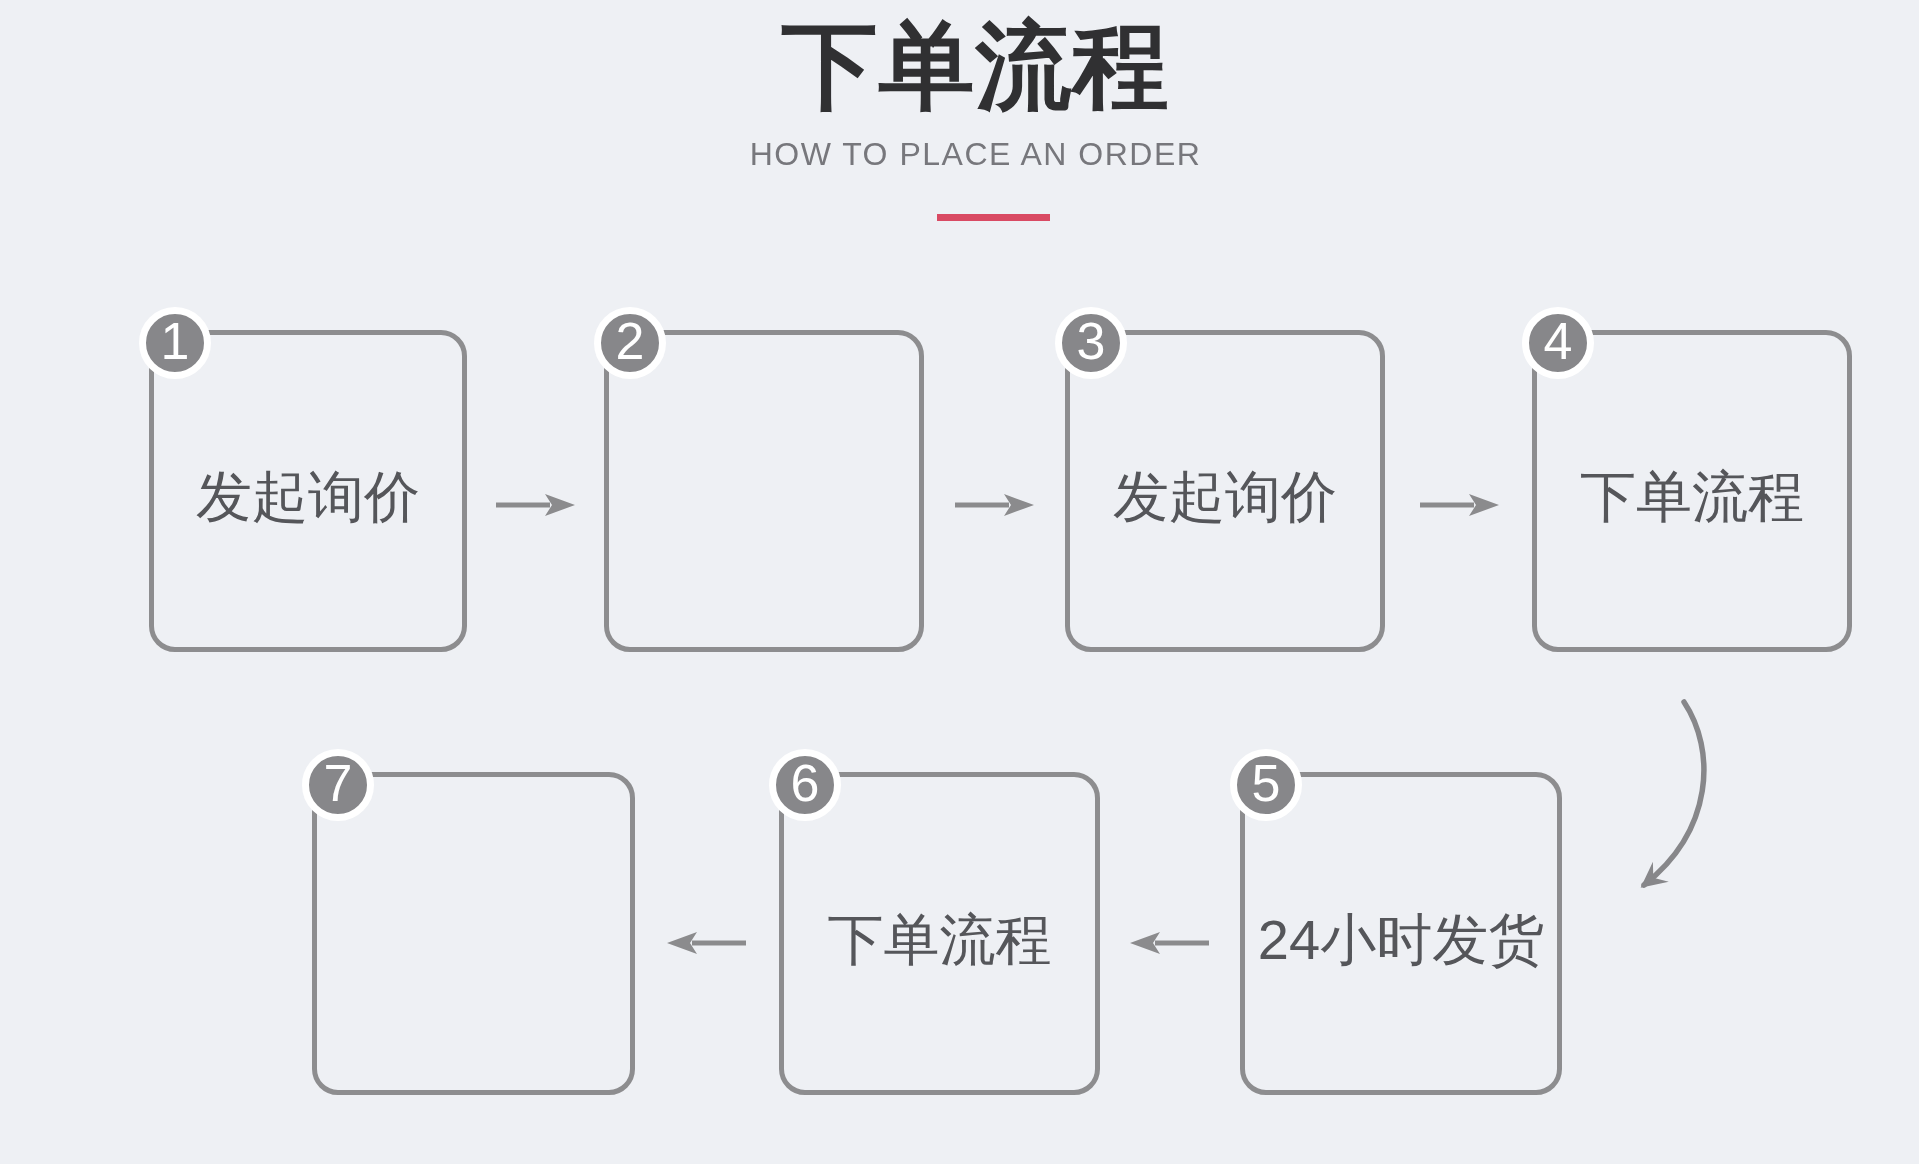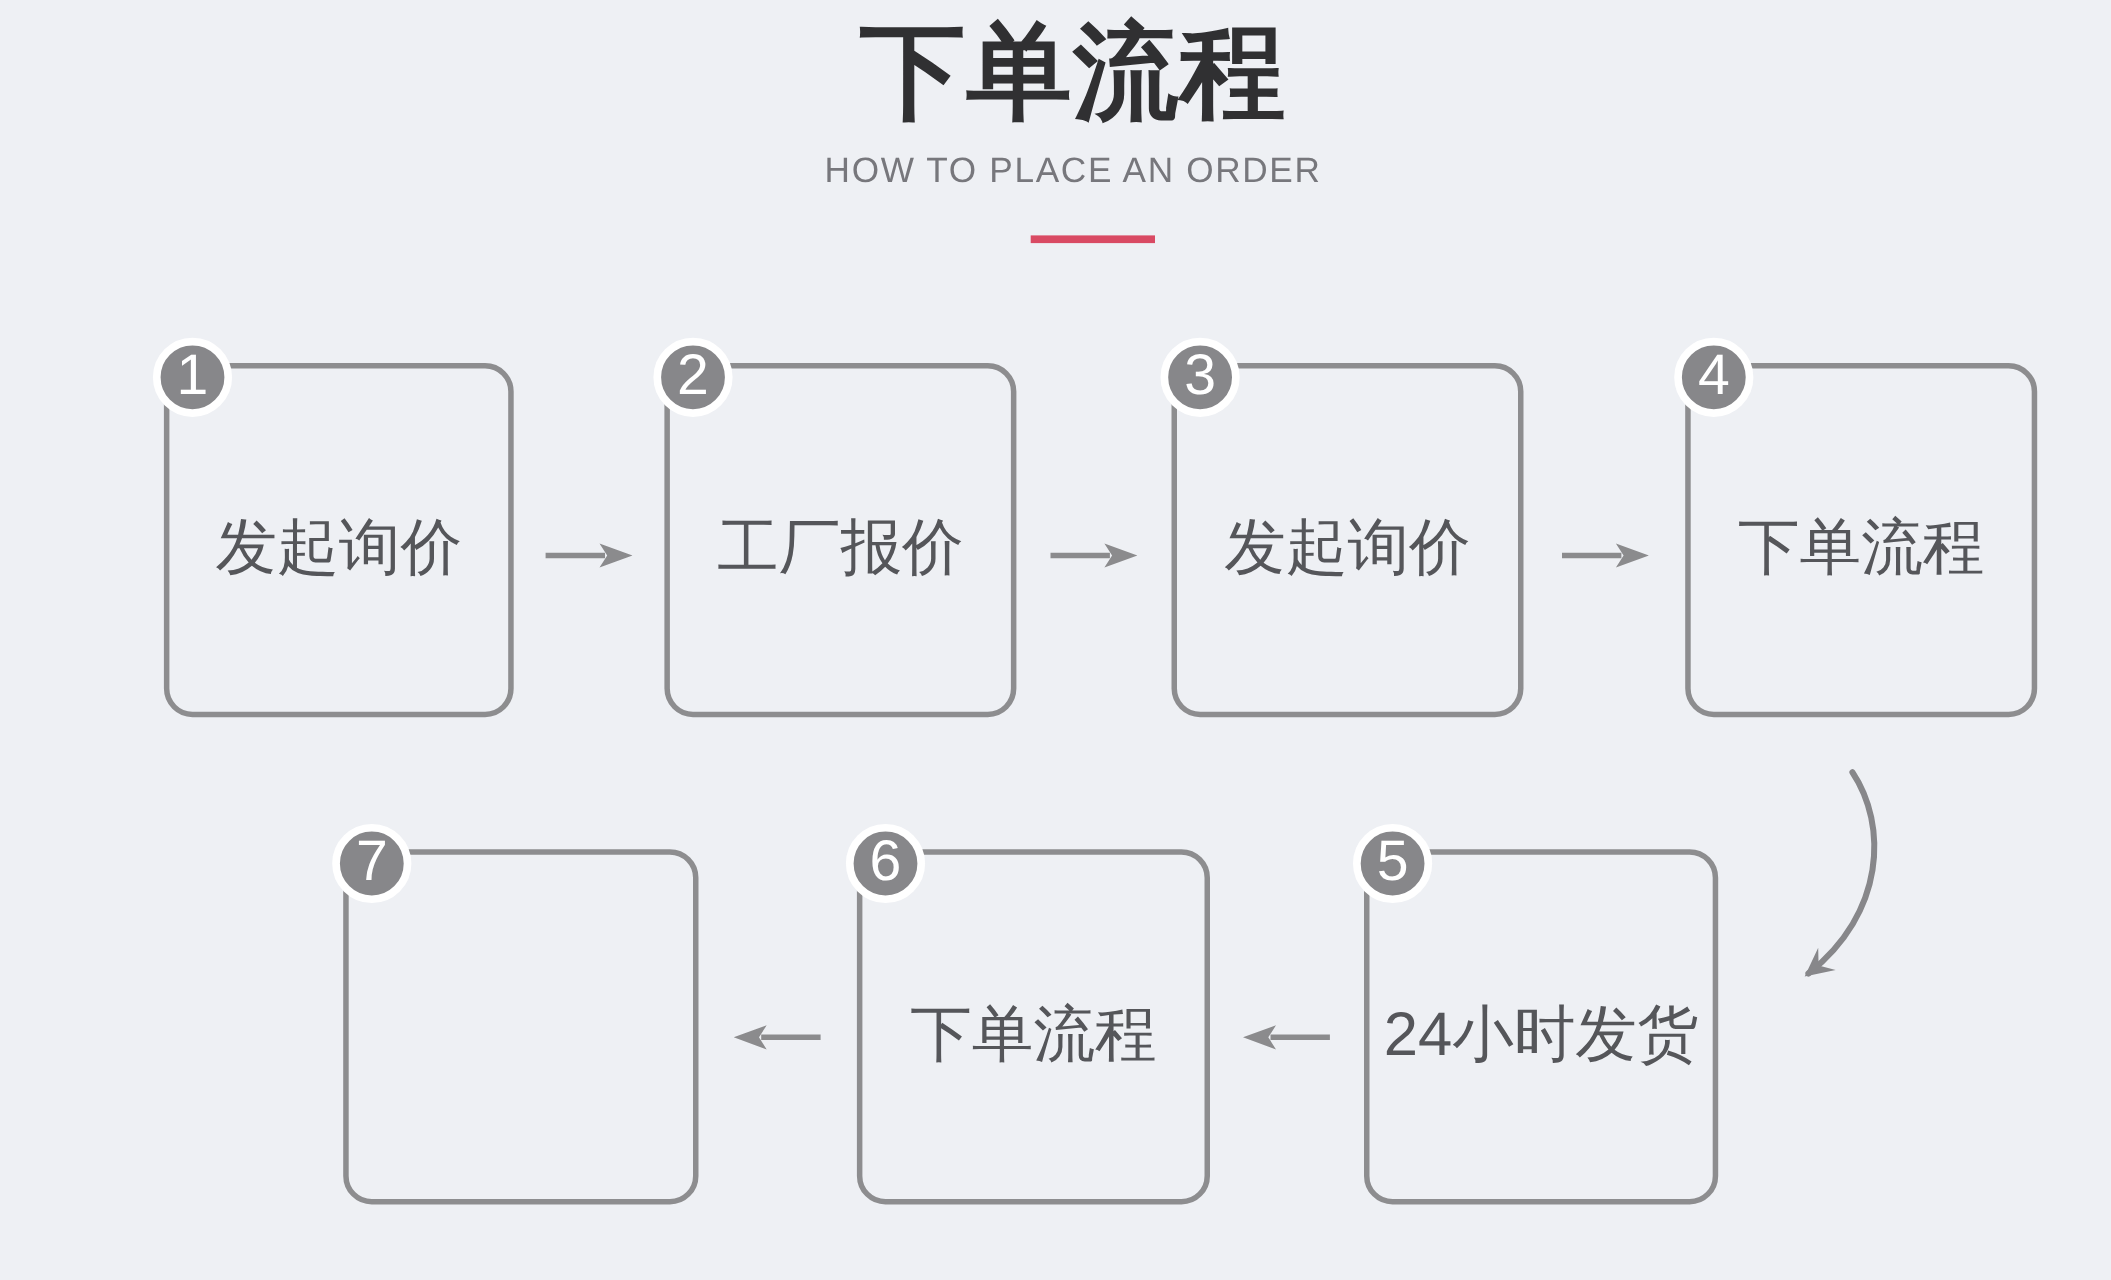--- a/index.html
+++ b/index.html
@@ -117,21 +117,20 @@
     <div class="badge">
       <span class="badge-number">1</span>
     </div>
     <div class="step-label">发起询价</div>
   </div>
 
   <div class="step step-2">
     <div class="badge">
       <span class="badge-number">2</span>
     </div>
-    <div class="step-label">工厂报价</div>
   </div>
 
   <div class="step step-3">
     <div class="badge">
       <span class="badge-number">3</span>
     </div>
     <div class="step-label">发起询价</div>
   </div>
 
   <div class="step step-4">

